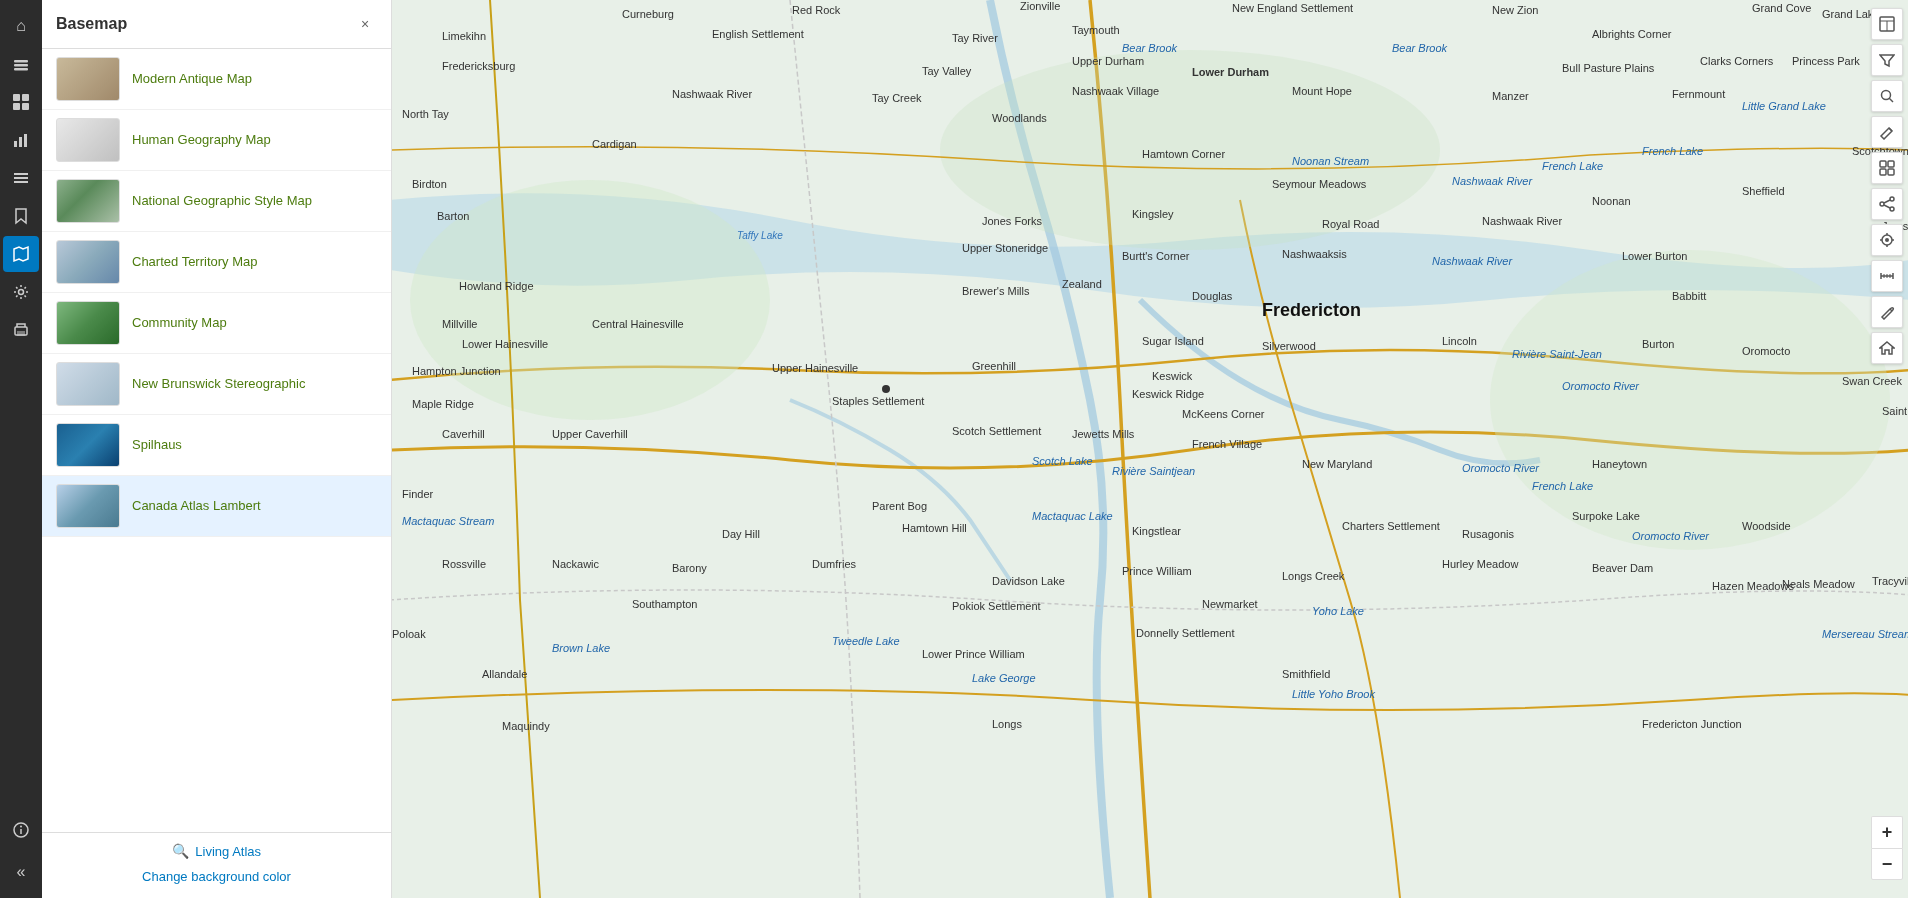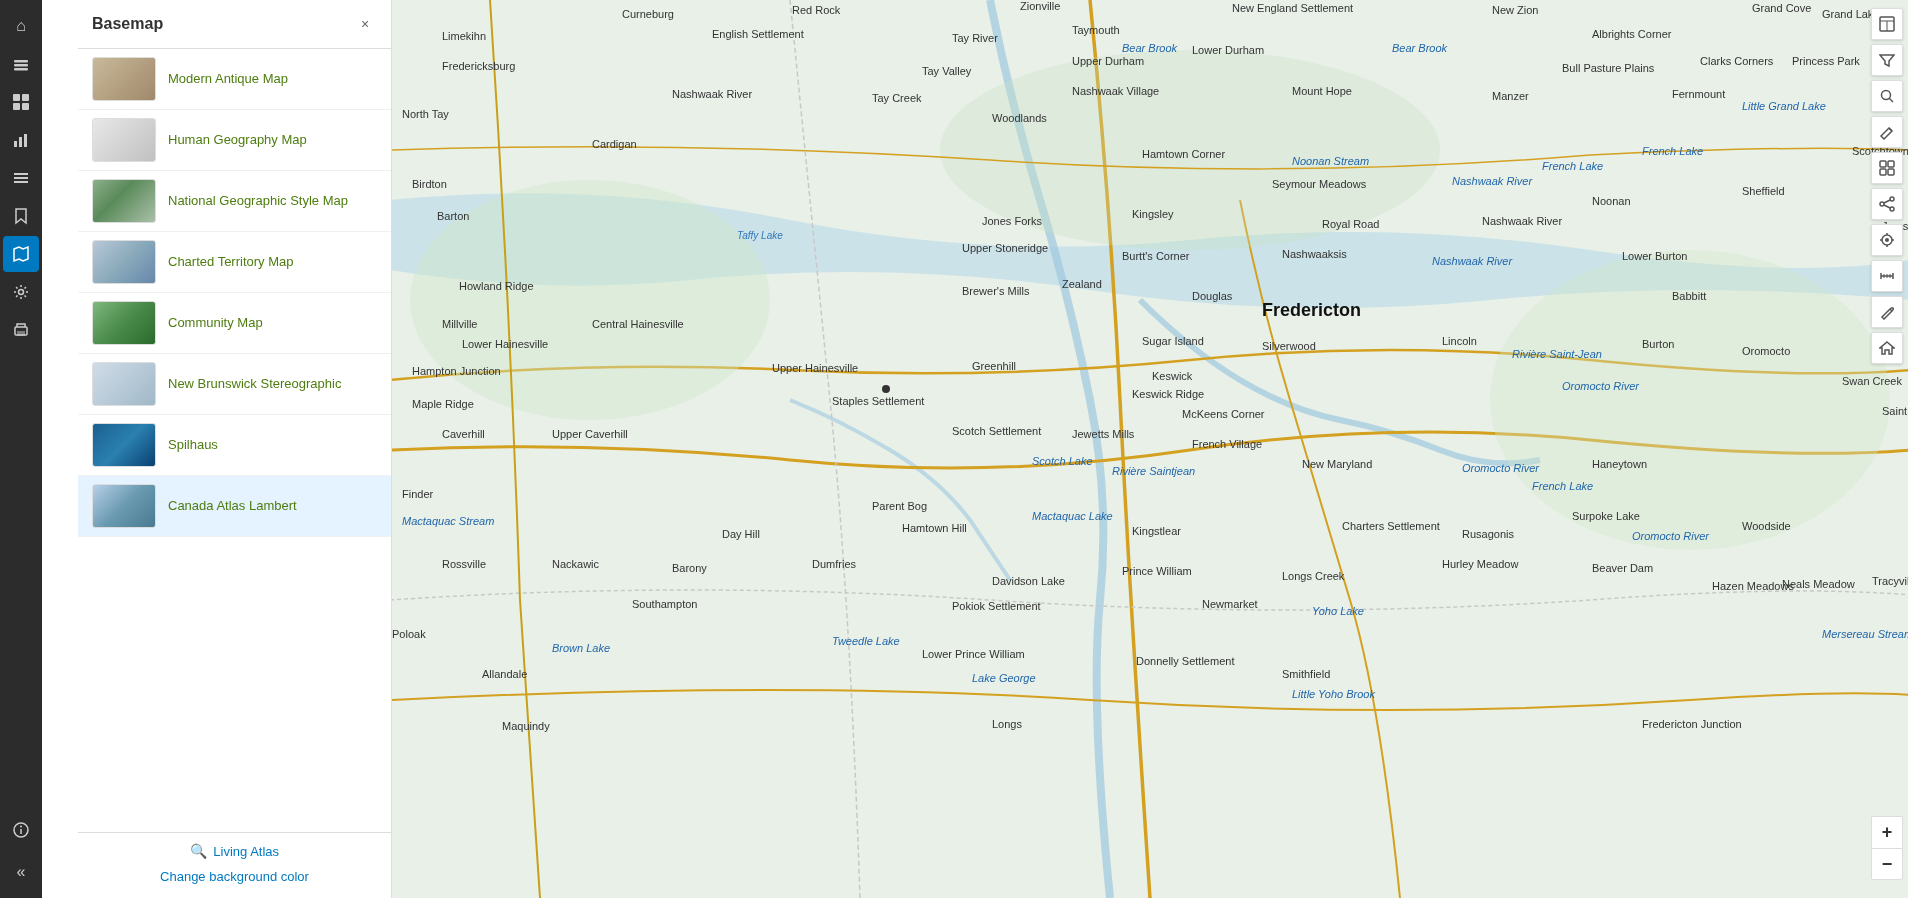--- a/index.html
+++ b/index.html
@@ -32,21 +32,20 @@
 
     
     .basemap-panel {
       width: 350px;
       background: #fff;
       display: flex;
       flex-direction: column;
       flex-shrink: 0;
       border-right: 1px solid #ddd;
       z-index: 9;
-      padding-left: 36px;
     }
     .panel-header {
       display: flex;
       align-items: center;
       justify-content: space-between;
       padding: 12px 14px;
       border-bottom: 1px solid #ddd;
       background: #fff;
     }
     .panel-title {
@@ -386,21 +385,21 @@
   <div class="map-label" style="left:50px; top:30px;">Limekihn</div>
   <div class="map-label" style="left:320px; top:28px;">English Settlement</div>
   <div class="map-label" style="left:560px; top:32px;">Tay River</div>
   <div class="map-label" style="left:680px; top:24px;">Taymouth</div>
   <div class="map-label map-label-blue" style="left:730px; top:42px;">Bear Brook</div>
   <div class="map-label map-label-blue" style="left:1000px; top:42px;">Bear Brook</div>
   <div class="map-label" style="left:1200px; top:28px;">Albrights Corner</div>
   <div class="map-label" style="left:50px; top:60px;">Fredericksburg</div>
   <div class="map-label" style="left:530px; top:65px;">Tay Valley</div>
   <div class="map-label" style="left:680px; top:55px;">Upper Durham</div>
-  <div class="map-label" style="left:800px; top:44px;">Lower Durham</div>
+  <div class="map-label" style="left:800px; top:66px;font-weight:bold;">Lower Durham</div>
   <div class="map-label" style="left:1170px; top:62px;">Bull Pasture Plains</div>
   <div class="map-label" style="left:1300px; top:55px;margin-left:8px;">Clarks Corners</div>
   <div class="map-label" style="left:1400px; top:55px;">Princess Park</div>
   <div class="map-label" style="left:280px; top:88px;">Nashwaak River</div>
   <div class="map-label" style="left:480px; top:92px;">Tay Creek</div>
   <div class="map-label" style="left:680px; top:85px;">Nashwaak Village</div>
   <div class="map-label" style="left:900px; top:85px;">Mount Hope</div>
   <div class="map-label" style="left:1100px; top:90px;">Manzer</div>
   <div class="map-label" style="left:1280px; top:88px;">Fernmount</div>
   <div class="map-label map-label-blue" style="left:1350px; top:100px;">Little Grand Lake</div>
@@ -493,21 +492,21 @@
   <div class="map-label" style="left:240px; top:598px;">Southampton</div>
   <div class="map-label" style="left:560px; top:600px;">Pokiok Settlement</div>
   <div class="map-label" style="left:810px; top:598px;">Newmarket</div>
   <div class="map-label map-label-blue" style="left:920px; top:605px;">Yoho Lake</div>
   <div class="map-label map-label-blue" style="left:1430px; top:628px;">Mersereau Stream</div>
   <div class="map-label" style="left:0px; top:628px;">Poloak</div>
   <div class="map-label map-label-blue" style="left:440px; top:635px;">Tweedle Lake</div>
   <div class="map-label" style="left:530px; top:648px;">Lower Prince William</div>
   <div class="map-label map-label-blue" style="left:160px; top:642px;">Brown Lake</div>
   <div class="map-label" style="left:90px; top:668px;">Allandale</div>
-  <div class="map-label" style="left:700px; top:655px;padding-left:44px;">Donnelly Settlement</div>
+  <div class="map-label" style="left:700px; top:627px;padding-left:44px;">Donnelly Settlement</div>
   <div class="map-label" style="left:890px; top:668px;">Smithfield</div>
   <div class="map-label map-label-blue" style="left:580px; top:672px;">Lake George</div>
   <div class="map-label map-label-blue" style="left:900px; top:688px;">Little Yoho Brook</div>
   <div class="map-label" style="left:110px; top:720px;">Maquindy</div>
   <div class="map-label" style="left:600px; top:718px;">Longs</div>
   <div class="map-label" style="left:1250px; top:718px;">Fredericton Junction</div>
 
   <div class="right-toolbar">
     <div class="right-icon" title="Table">
       <svg width="16" height="16" viewBox="0 0 16 16">

